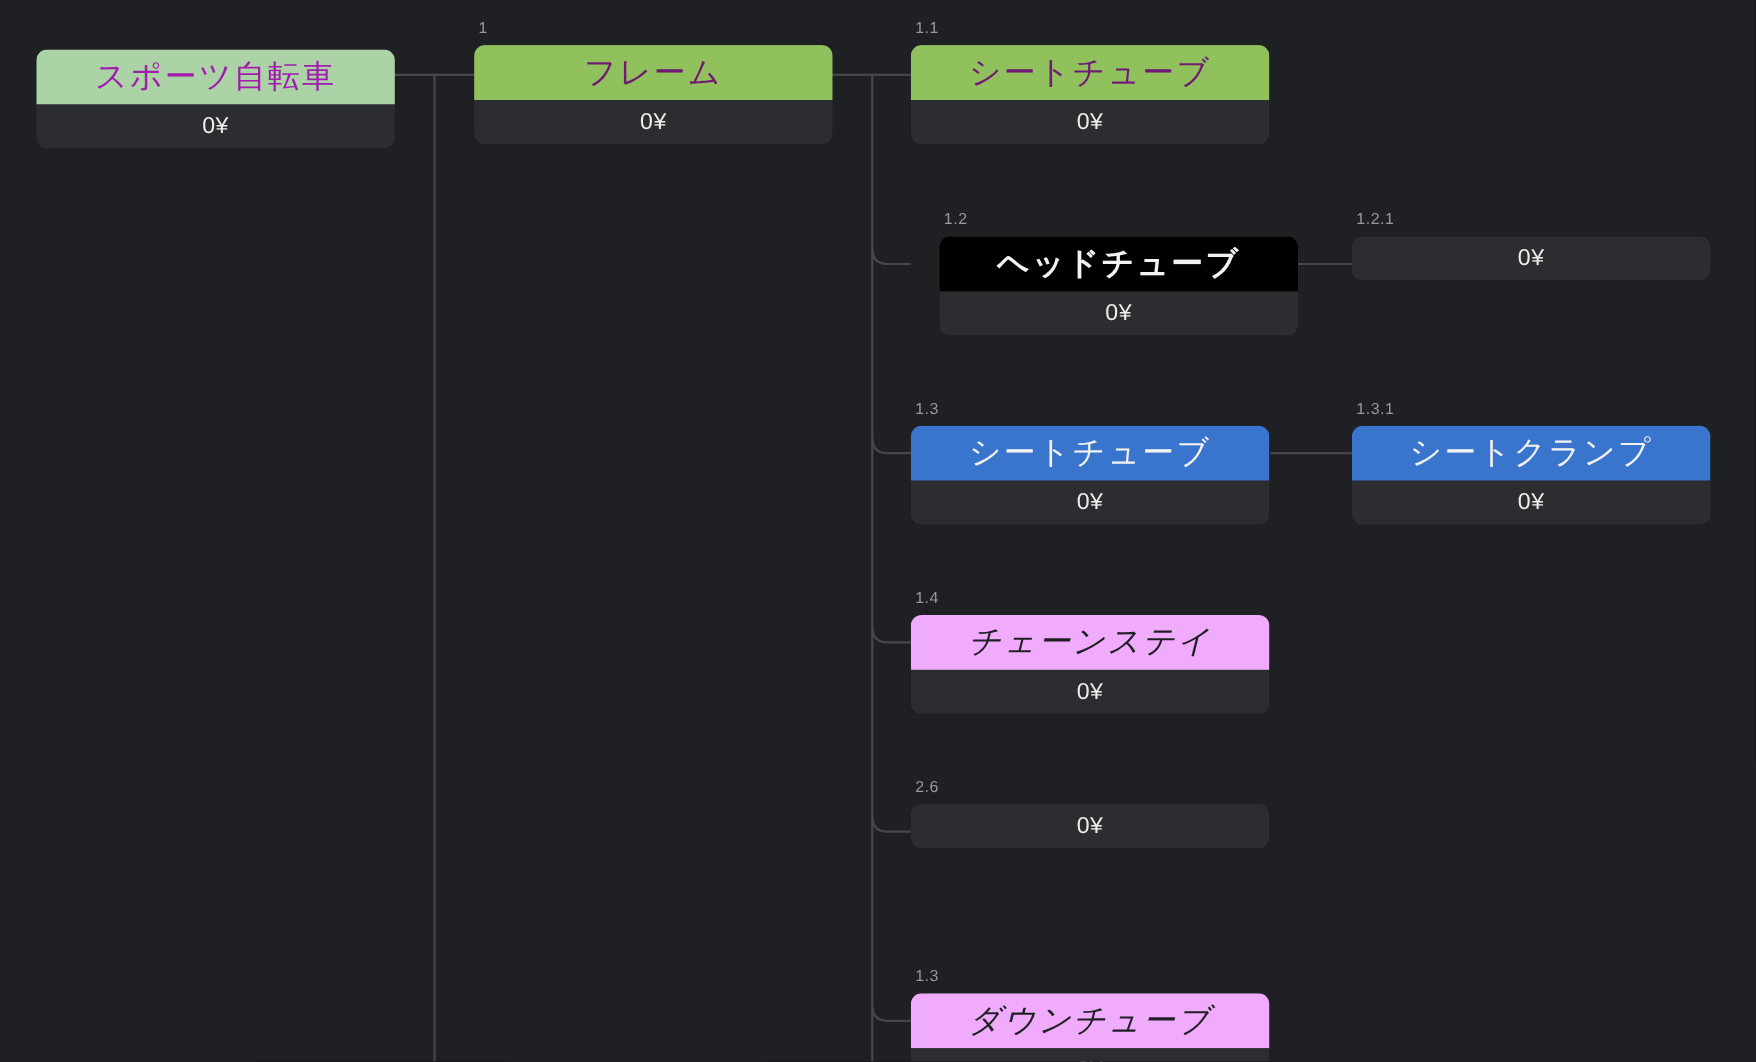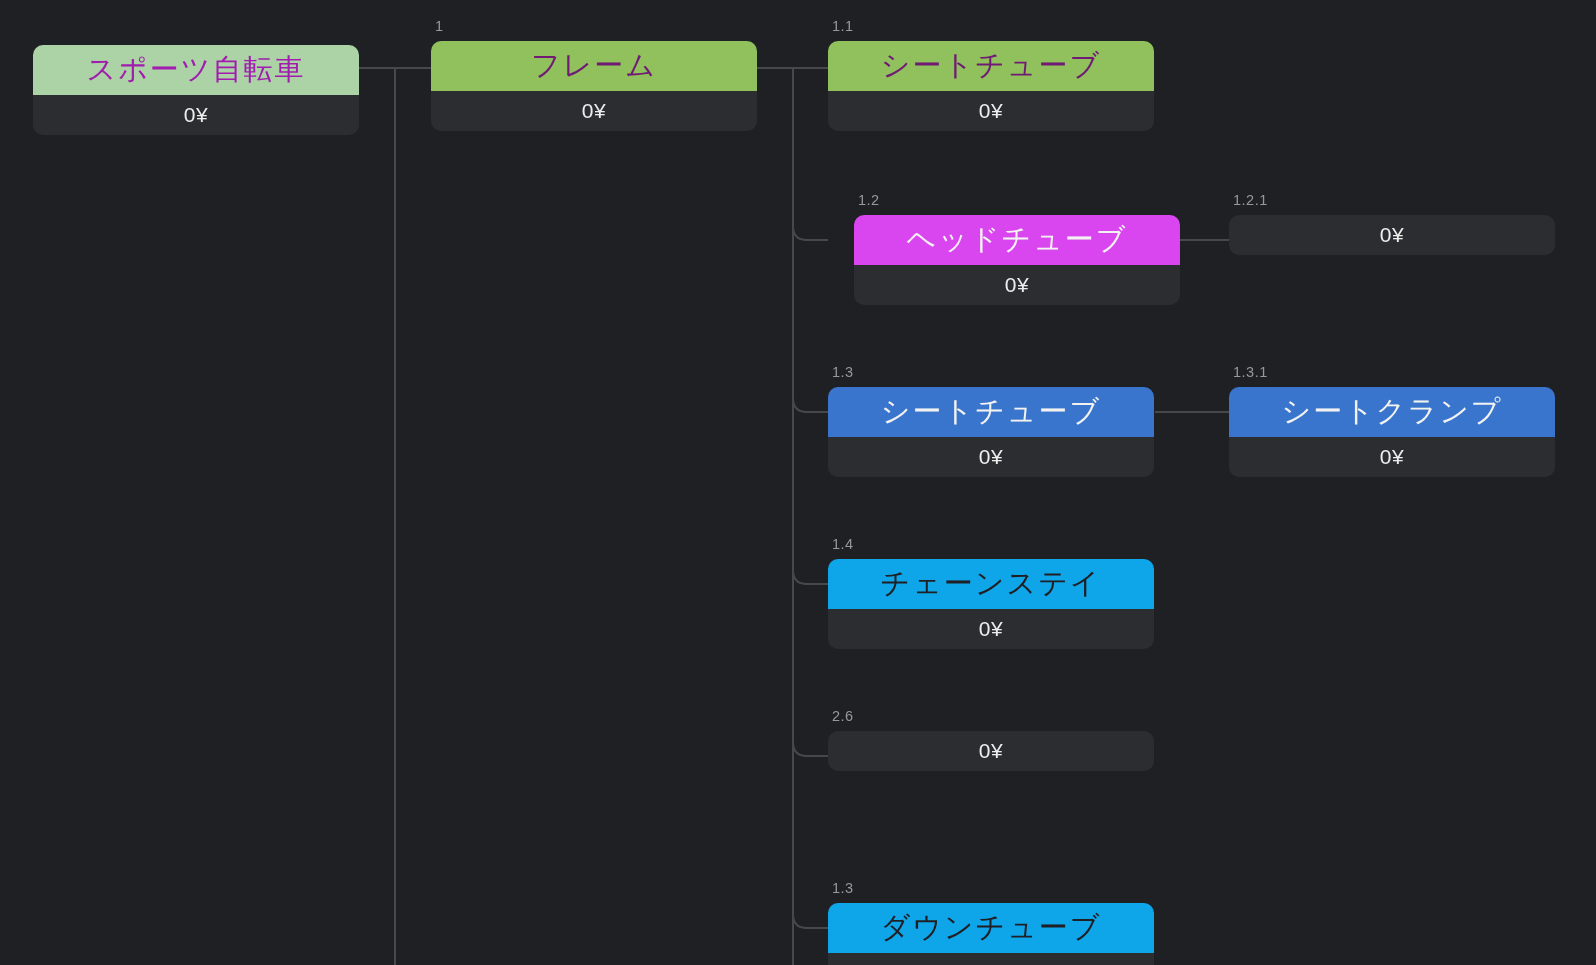--- a/index.html
+++ b/index.html
@@ -27,23 +27,23 @@
     height:50px;display:flex;align-items:center;justify-content:center;
     font-size:29px;letter-spacing:2px;white-space:nowrap;
   }
   .node-body{
     height:40px;background:#2c2d30;
     display:flex;align-items:center;justify-content:center;
     font-size:21px;color:#ededed;letter-spacing:.5px;
   }
   .c-lightgreen .node-header{background:#abd3a6;color:#a21caf;}
   .c-green      .node-header{background:#90c15c;color:#701a75;}
-  .c-olive      .node-header{background:#d946ef;color:#f2f2f0;}
+  .c-olive      .node-header{background:#000000;color:#f2f2f0;font-weight:bold;}
   .c-blue       .node-header{background:#3a75cd;color:#f2f2f0;}
-  .c-yellow     .node-header{background:#0ea5e9;color:#202024;}
+  .c-yellow     .node-header{background:#f0abfc;color:#202024;font-style:italic;}
 </style>
 </head>
 <body>
 
 <div id="canvas">
 
   <svg id="edges">
 
     <path d="M 357 68 H 431"></path>
 

